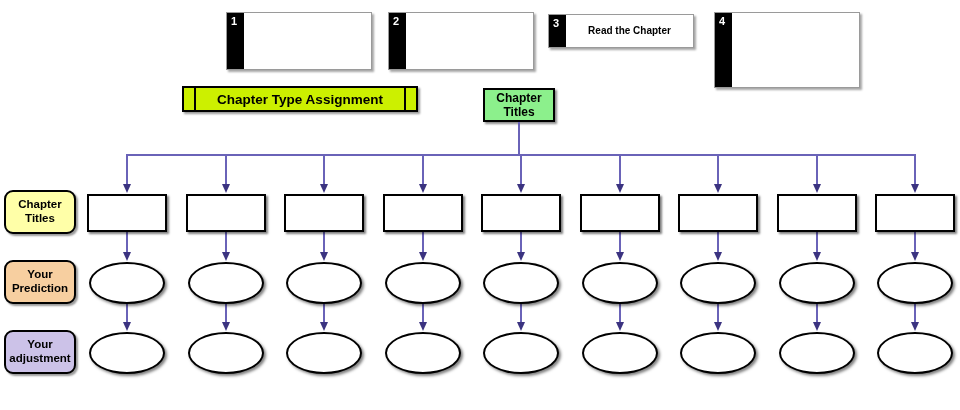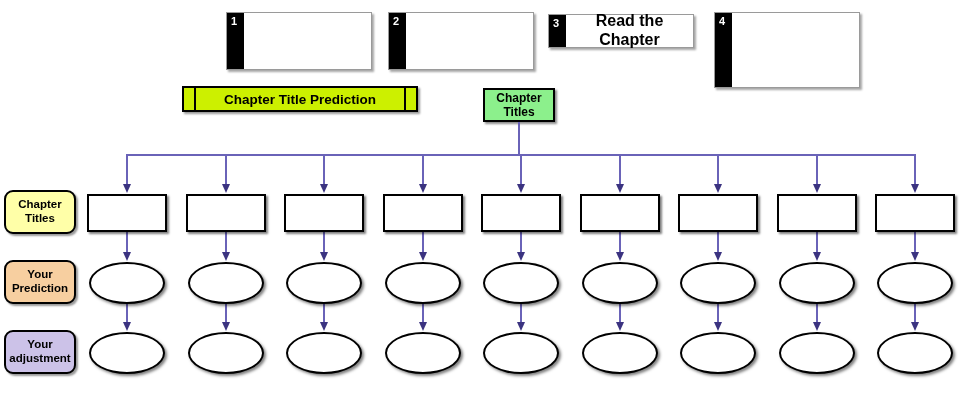--- a/index.html
+++ b/index.html
@@ -86,30 +86,30 @@
   <div class="step" style="left:226px;top:12px;width:146px;height:58px;">
     <div class="step-tab" style="width:17px;">1</div>
   </div>
 
   <div class="step" style="left:388px;top:12px;width:146px;height:58px;">
     <div class="step-tab" style="width:17px;">2</div>
   </div>
 
   <div class="step" style="left:548px;top:14px;width:146px;height:34px;">
     <div class="step-tab" style="width:17px;">3</div>
-    <div class="step-body" style="font-size:16px;">Read the Chapter</div>
+    <div class="step-body" style="font-size:10px;">Read the Chapter</div>
   </div>
 
   <div class="step" style="left:714px;top:12px;width:146px;height:76px;">
     <div class="step-tab" style="width:17px;">4</div>
   </div>
 
   <div class="ribbon" style="left:182px;top:86px;width:236px;height:26px;">
     <div class="ribbon-end"></div>
-    <div class="ribbon-label">Chapter Title Prediction</div>
+    <div class="ribbon-label">Chapter Type Assignment</div>
     <div class="ribbon-end right"></div>
   </div>
 
   <div class="root-node" style="left:483px;top:88px;width:72px;height:34px;">
     <span>Chapter Titles</span>
   </div>
 
   <div class="row-label" style="left:4px;top:190px;width:72px;height:44px;background:#ffffa8;">
     <span>Chapter Titles</span>
   </div>

